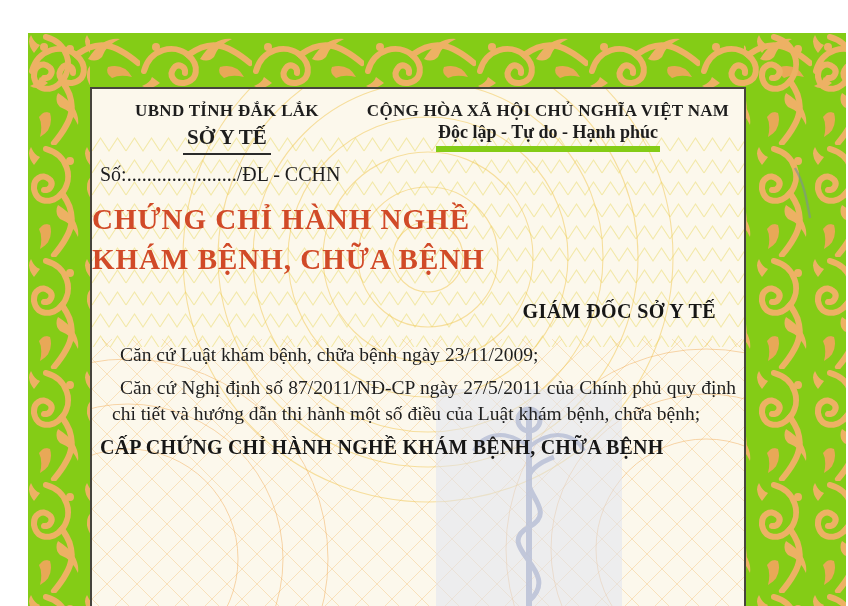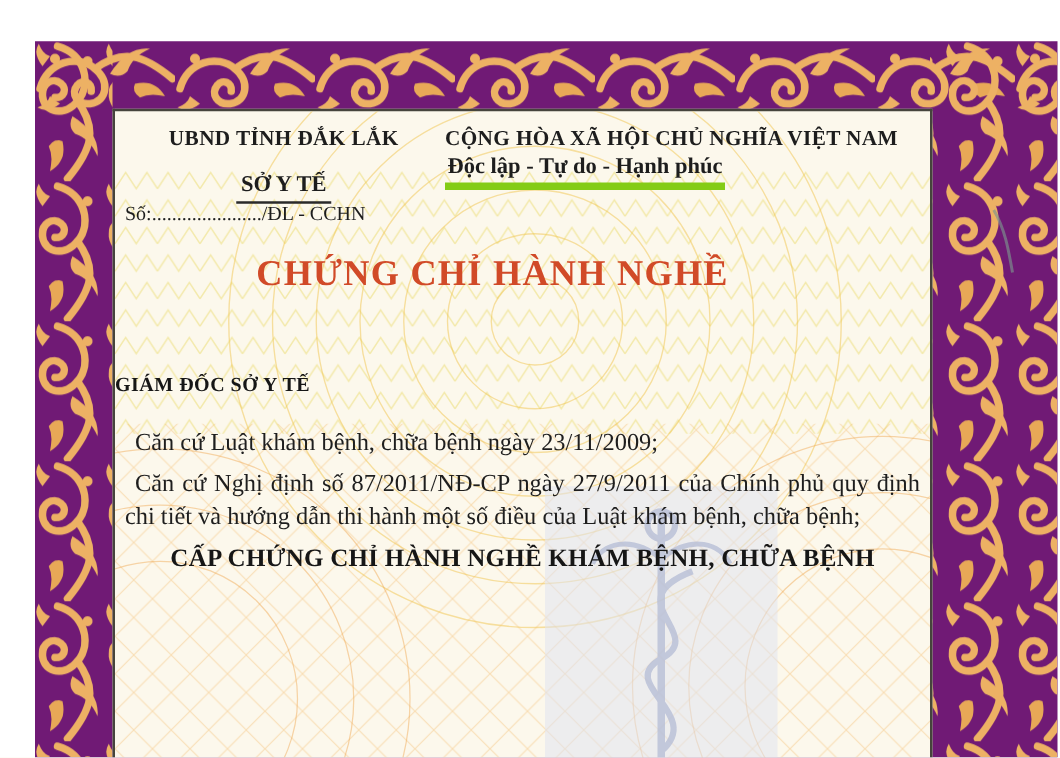--- a/index.html
+++ b/index.html
@@ -3,54 +3,54 @@
 <meta charset="utf-8">
 <style>
   html,body{margin:0;padding:0;}
   body{
     width:848px;height:606px;background:#ffffff;overflow:hidden;position:relative;
     font-family:"Liberation Serif","DejaVu Serif",serif;
     -webkit-font-smoothing:antialiased;
   }
   .page{
     position:absolute;left:28px;top:33px;width:818px;height:573px;
-    background:#701a75;overflow:hidden;
+    background:#84cc16;overflow:hidden;
   }
   .border-svg{position:absolute;left:0;top:0;z-index:0;}
   .content{
     position:absolute;left:62px;top:54px;width:652px;height:519px;
     background:#fcf8ec;
     border:2px solid #46443c;border-bottom:none;
     overflow:hidden;
   }
   .decor-svg{position:absolute;left:0;top:0;z-index:0;}
 
   .hdr{position:absolute;top:12px;left:0;width:652px;display:flex;z-index:2;}
   .hdr-left{width:258px;text-align:center;padding-left:6px;}
-  .hdr-right{flex:1;text-align:left;padding-right:4px;}
+  .hdr-right{flex:1;text-align:center;padding-right:4px;}
   .hdr-line1{font-weight:bold;font-size:17px;color:#1d1d1d;letter-spacing:.3px;}
-  .hdr-left .hdr-line2{font-weight:bold;font-size:18px;color:#1d1d1d;display:inline-block;
-    border-bottom:2px solid #2a2a2a;padding:1px 4px 3px;margin-top:15px;}
+  .hdr-left .hdr-line2{font-weight:bold;font-size:21px;color:#1d1d1d;display:inline-block;
+    border-bottom:2px solid #2a2a2a;padding:1px 4px 3px;margin-top:3px;}
   .hdr-right .hdr-line2{font-weight:bold;font-size:18px;color:#1d1d1d;display:inline-block;
     border-bottom:6px solid #84cc16;padding:0 2px 3px;margin-top:1px;}
 
-  .num-line{position:absolute;top:74px;left:8px;font-size:16px;color:#1d1d1d;z-index:2;}
+  .num-line{position:absolute;top:74px;left:8px;font-size:20px;color:#1d1d1d;z-index:2;}
 
-  .doc-title{position:absolute;top:110px;left:0;width:604px;text-align:center;z-index:2;
+  .doc-title{position:absolute;top:110px;left:0;width:604px;z-index:2;
     font-weight:bold;font-size:29px;line-height:40px;color:#d14a28;letter-spacing:1px;}
 
-  .authority{position:absolute;top:211px;left:0;width:624px;text-align:left;z-index:2;
-    font-weight:bold;font-size:16px;color:#161616;letter-spacing:.4px;}
+  .authority{position:absolute;top:211px;left:0;width:624px;text-align:right;z-index:2;
+    font-weight:bold;font-size:20px;color:#161616;letter-spacing:.4px;}
 
   .body-text{position:absolute;top:253px;left:8px;width:636px;z-index:2;
     font-size:19.5px;line-height:26.5px;color:#1e1e1e;}
-  .body-text p{margin:0 0 6px 0;text-align:justify;text-indent:8px;}
+  .body-text p{margin:0 0 6px 12px;text-align:justify;text-indent:8px;}
   .body-text p.p-last{text-indent:24px;margin-top:2px;}
 
-  .decision{margin-top:0;text-align:center;font-weight:bold;font-size:20px;
+  .decision{margin-top:0;font-weight:bold;font-size:20px;
     color:#161616;letter-spacing:.2px;text-indent:0;}
 </style>
 </head>
 <body>
 
 <div class="page">
 
   <svg class="border-svg" width="818" height="573" aria-hidden="true">
     <defs>
       <pattern id="scrollH" width="112" height="56" patternUnits="userSpaceOnUse">
@@ -124,24 +124,25 @@
       <div class="hdr-right">
         <div class="hdr-line1">CỘNG HÒA XÃ HỘI CHỦ NGHĨA VIỆT NAM</div>
         <div><span class="hdr-line2">Độc lập - Tự do - Hạnh phúc</span></div>
       </div>
     </div>
 
     <div class="num-line">Số:....................../ĐL - CCHN</div>
 
     <div class="doc-title">
       <div>CHỨNG CHỈ HÀNH NGHỀ</div>
+      <div>KHÁM BỆNH, CHỮA BỆNH</div>
     </div>
 
     <div class="authority">GIÁM ĐỐC SỞ Y TẾ</div>
 
     <div class="body-text">
       <p>Căn cứ Luật khám bệnh, chữa bệnh ngày 23/11/2009;</p>
-      <p>Căn cứ Nghị định số 87/2011/NĐ-CP ngày 27/9/2011 của Chính phủ quy định chi tiết và hướng dẫn thi hành một số điều của Luật khám bệnh, chữa bệnh;</p>
+      <p>Căn cứ Nghị định số 87/2011/NĐ-CP ngày 27/5/2011 của Chính phủ quy định chi tiết và hướng dẫn thi hành một số điều của Luật khám bệnh, chữa bệnh;</p>
       <div class="decision">CẤP CHỨNG CHỈ HÀNH NGHỀ KHÁM BỆNH, CHỮA BỆNH</div>
     </div>
 
   </div>
 </div>
 
 </body></html>

